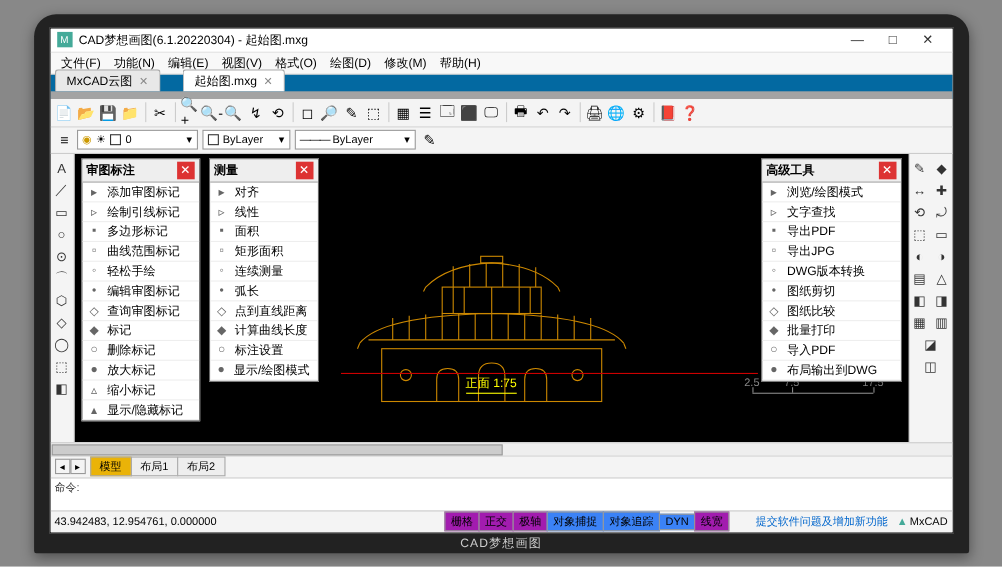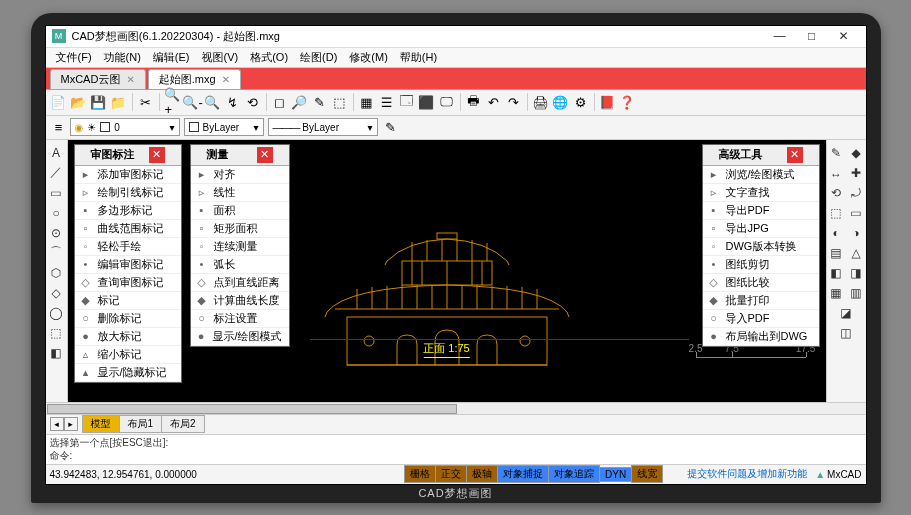--- a/index.html
+++ b/index.html
@@ -7,21 +7,21 @@
 .laptop { width:850px; height:490px; background:#222; border-radius:20px 20px 2px 2px; padding:12px 14px 0 14px; position:relative; box-shadow:0 4px 12px rgba(0,0,0,.4); }
 .laptop::after { content:attr(data-label); position:absolute; bottom:2px; left:0; right:0; text-align:center; color:#ccc; font-size:11px; letter-spacing:1px; }
 .screen { width:100%; height:460px; background:#f0f0f0; border:1px solid #000; display:flex; flex-direction:column; font-size:11px; overflow:hidden; }
 .titlebar { height:22px; background:#fff; display:flex; align-items:center; padding:0 6px; border-bottom:1px solid #ddd; }
 .titlebar .ico { width:14px; height:14px; background:#4a9; margin-right:6px; display:flex; align-items:center; justify-content:center; color:#fff; font-size:9px; }
 .titlebar .ttl { flex:1; font-size:11px; }
 .winbtns { display:flex; gap:0; }
 .winbtn { width:32px; height:20px; display:flex; align-items:center; justify-content:center; color:#333; font-size:12px; }
 .menubar { height:20px; background:#f8f8f8; display:flex; align-items:center; padding:0 4px; border-bottom:1px solid #ccc; font-size:11px; }
 .menubar span { padding:2px 6px; cursor:default; }
-.tabbar { height:22px; background:#ef4444; display:flex; align-items:flex-end; padding:0 4px; border-bottom:1px solid #a3a3a3; gap:2px; }
+.tabbar { height:22px; background:#0369a1; display:flex; align-items:flex-end; padding:0 4px; border-bottom:7px solid #a3a3a3; gap:20px; }
 .tab { padding:2px 10px; background:#fff; border:1px solid #aaa; border-bottom:none; border-radius:3px 3px 0 0; font-size:11px; }
 .tab.inactive { background:#e8e8e8; }
 .tab .x { margin-left:6px; color:#888; font-size:10px; }
 .toolbar { height:26px; background:#f4f4f4; border-bottom:1px solid #ccc; display:flex; align-items:center; padding:0 4px; gap:2px; }
 .tbtn { width:18px; height:18px; display:flex; align-items:center; justify-content:center; font-size:13px; border:1px solid transparent; }
 .sep { width:1px; height:18px; background:#ccc; margin:0 2px; }
 .propbar { height:24px; background:#f4f4f4; border-bottom:1px solid #ccc; display:flex; align-items:center; padding:0 4px; gap:4px; }
 .layerbox { display:flex; align-items:center; gap:2px; }
 .layersel { height:18px; border:1px solid #999; background:#fff; padding:0 4px; display:flex; align-items:center; gap:4px; min-width:110px; font-size:10px; }
 .swatch { width:10px; height:10px; border:1px solid #333; }
@@ -29,43 +29,43 @@
 .workarea { flex:1; display:flex; overflow:hidden; position:relative; }
 .leftpanel,.rightpanel { width:22px; background:#f4f4f4; border-right:1px solid #ccc; display:flex; flex-direction:column; align-items:center; gap:2px; padding-top:4px; }
 .rightpanel { border-right:none; border-left:1px solid #ccc; width:40px; }
 .vbtn { width:18px; height:18px; display:flex; align-items:center; justify-content:center; font-size:12px; color:#333; }
 .rightpanel .vbtn { width:18px; }
 .rg { display:flex; gap:2px; }
 .canvas { flex:1; background:#000; position:relative; overflow:hidden; }
 .drawing { position:absolute; left:50%; top:62%; transform:translate(-50%,-50%); }
 .building svg { display:block; }
 .caption { position:absolute; left:50%; bottom:44px; transform:translateX(-50%); color:#ff0; font-size:11px; border-bottom:1px solid #ff0; padding-bottom:1px; }
-.scalebar { position:absolute; right:20px; bottom:44px; color:#888; font-size:10px; }
+.scalebar { position:absolute; right:32px; bottom:44px; color:#888; font-size:10px; }
 .scalebar .line { width:110px; height:1px; background:#888; position:relative; }
 .scalebar .tick { position:absolute; width:1px; height:5px; background:#888; top:-5px; }
 .scalebar .lbl { position:absolute; top:-14px; transform:translateX(-50%); }
 .redline { position:absolute; left:32%; right:18%; bottom:62px; height:1px; background:#c00; }
 .panel { position:absolute; background:#fff; border:1px solid #666; box-shadow:2px 2px 4px rgba(0,0,0,.3); font-size:11px; min-width:100px; }
-.panel .hdr { background:#eee; display:flex; align-items:center; padding:2px 16px; border-bottom:1px solid #aaa; }
+.panel .hdr { background:#eee; display:flex; align-items:center; padding:2px 4px; border-bottom:1px solid #aaa; }
 .panel .hdr .t { flex:1; font-weight:bold; }
 .panel .hdr .cls { width:16px; height:16px; background:#d33; color:#fff; display:flex; align-items:center; justify-content:center; font-size:11px; }
 .panel .row { display:flex; align-items:center; padding:1px 3px; border-bottom:1px solid #eee; cursor:default; }
 .panel .row .ri { width:16px; text-align:center; font-size:11px; color:#666; }
 .panel .row .rt { flex:1; padding:0 4px; white-space:nowrap; }
 .bottomtabs { height:20px; background:#f4f4f4; border-top:1px solid #ccc; display:flex; align-items:center; padding:0 4px; gap:0; font-size:10px; }
 .btab { padding:1px 8px; border:1px solid #aaa; background:#eee; margin-right:-1px; }
 .btab.active { background:#eab308; }
 .arrows { display:flex; gap:0; margin-right:4px; }
 .arrows span { width:14px; height:14px; border:1px solid #999; display:flex; align-items:center; justify-content:center; font-size:9px; }
 .cmdarea { height:30px; background:#fff; border-top:1px solid #ccc; font-size:10px; padding:1px 4px; display:flex; flex-direction:column; }
 .cmdline { height:14px; overflow:hidden; color:#333; }
 .statusbar { height:20px; background:#f4f4f4; border-top:1px solid #ccc; display:flex; align-items:center; padding:0 4px; font-size:10px; gap:0; }
 .coords { flex:0 0 auto; padding-right:10px; }
 .stbtns { margin-left:auto; display:flex; align-items:center; gap:0; }
-.stbtn { padding:1px 5px; border:1px solid #999; background:#a16207; margin-left:-1px; }
+.stbtn { padding:1px 5px; border:1px solid #999; background:#a21caf; margin-left:-1px; }
 .stbtn.on { background:#3b82f6; }
 .link { color:#06c; margin-left:24px; }
 .brand { margin-left:8px; display:flex; align-items:center; gap:2px; }
 .hscroll { height:12px; background:#eee; border-top:1px solid #ccc; position:relative; }
 .hscroll .thumb { height:10px; background:#ccc; border:1px solid #999; width:50%; margin:1px; }
 </style>
 </head>
 <body>
 
 <div class="laptop" data-label="CAD梦想画图">
@@ -330,21 +330,21 @@
             </div>
             <div class="row">
               <span class="ri">○</span>
               <span class="rt">标注设置</span>
             </div>
             <div class="row">
               <span class="ri">●</span>
               <span class="rt">显示/绘图模式</span>
             </div>
           </div>
-        <div class="panel" style="right:6px; top:4px; width:118px" id="panel-advanced">
+        <div class="panel" style="right:6px; top:4px; width:128px" id="panel-advanced">
             <div class="hdr">
               <span class="t">高级工具</span>
               <span class="cls">✕</span>
             </div>
             <div class="row">
               <span class="ri">▸</span>
               <span class="rt">浏览/绘图模式</span>
             </div>
             <div class="row">
               <span class="ri">▹</span>
@@ -437,21 +437,20 @@
           <span>▸</span>
         </div>
       <div id="btabs" style="display:flex">
           <div class="btab active">模型</div>
           <div class="btab">布局1</div>
           <div class="btab">布局2</div>
         </div>
     </div>
 
     <div class="cmdarea">
-      <div class="cmdline">选择第一个点[按ESC退出]:</div>
       <div class="cmdline">命令:</div>
     </div>
 
     <div class="statusbar">
       <div class="coords">43.942483, 12.954761, 0.000000</div>
       <div class="stbtns" id="stbtns">
           <div class="stbtn">栅格</div>
           <div class="stbtn">正交</div>
           <div class="stbtn">极轴</div>
           <div class="stbtn on">对象捕捉</div>

